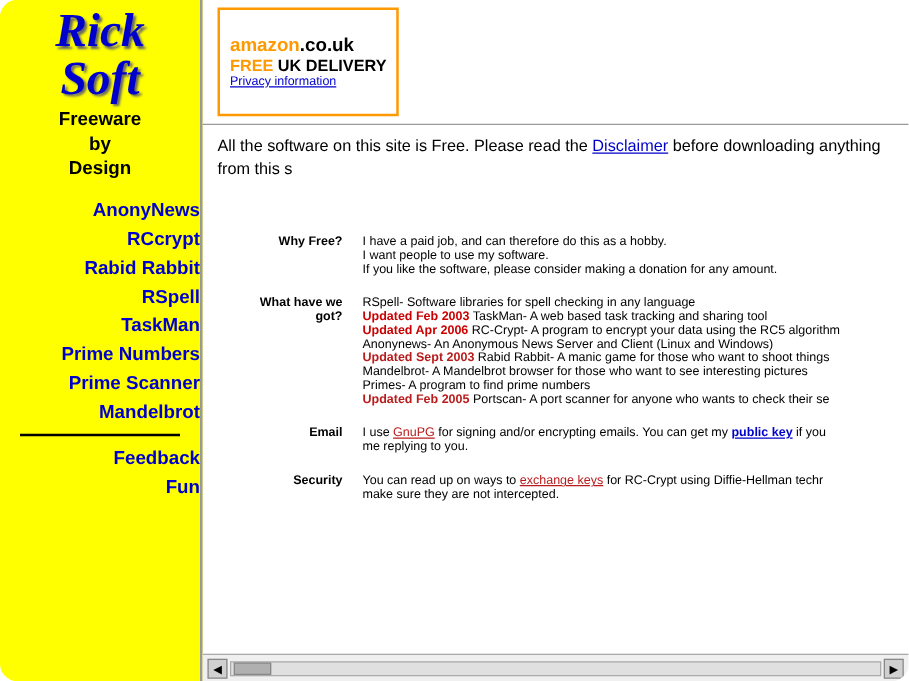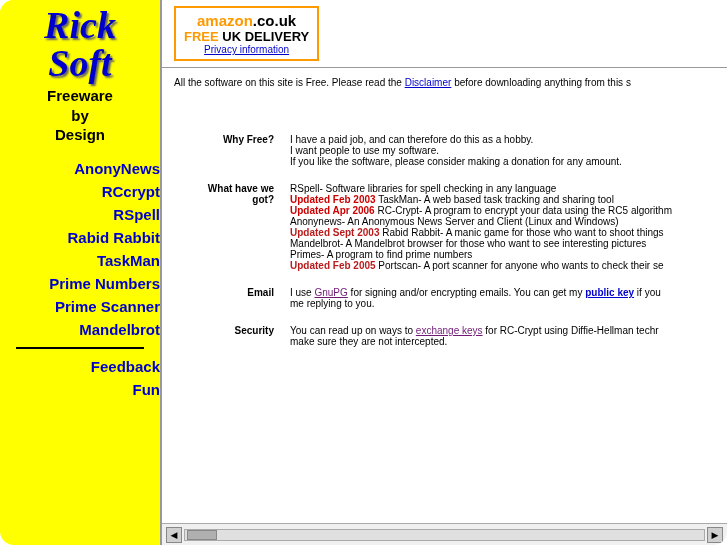--- a/index.html
+++ b/index.html
@@ -95,22 +95,21 @@
 
     .welcome-title {
       font-size: 18px;
       font-weight: bold;
       color: #336600;
       font-family: Arial, sans-serif;
     }
 
     .amazon-box {
       border: 2px solid #ff9900;
-      padding: 4px 8px;
-      text-align: center;
+      padding: 20px 8px;
       font-family: Arial, sans-serif;
       background: #fff;
       min-width: 130px;
     }
 
     .amazon-logo {
       font-size: 15px;
       font-weight: bold;
       color: #ff9900;
     }
@@ -137,21 +136,21 @@
 
     .content-scroll {
       flex: 1;
       overflow-y: auto;
       overflow-x: auto;
       padding: 8px 12px;
     }
 
     .intro-text {
       margin-bottom: 10px;
-      font-size: 10px;
+      font-size: 13px;
       line-height: 1.4;
     }
 
     .intro-text a { color: #0000cc; }
 
     .info-table {
       width: 100%;
       border-collapse: collapse;
       font-size: 10px;
       margin-bottom: 6px;
@@ -167,21 +166,21 @@
       text-align: right;
       font-weight: bold;
       white-space: nowrap;
       width: 110px;
       color: #000;
       padding-right: 10px;
     }
 
     .update-red { color: #cc0000; font-weight: bold; }
     .update-green { color: #b91c1c; font-weight: bold; }
-    .link-blue { color: #701a75; text-decoration: underline; cursor: pointer; }
+    .link-blue { color: #b91c1c; text-decoration: underline; cursor: pointer; }
     .bold-link { color: #0000cc; font-weight: bold; text-decoration: underline; cursor: pointer; }
 
     
     .bottom-bar {
       height: 22px;
       background: #f0f0f0;
       border-top: 1px solid #aaa;
       display: flex;
       align-items: center;
       padding: 0 4px;
@@ -227,22 +226,22 @@
       <div class="logo-text">
         <span>Rick</span><br>
         <span>Soft</span>
       </div>
       <div class="freeware-text">Freeware<br>by<br>Design</div>
     </div>
 
     <div class="sidebar-nav">
       <a href="#">AnonyNews</a>
       <a href="#">RCcrypt</a>
+      <a href="#">Rabid Rabbit</a>
       <a href="#">RSpell</a>
-      <a href="#">Rabid Rabbit</a>
       <a href="#">TaskMan</a>
       <a href="#">Prime Numbers</a>
       <a href="#">Prime Scanner</a>
       <a href="#">Mandelbrot</a>
 
       <hr class="sidebar-divider">
 
       <a href="#">Feedback</a>
       <a href="#">Fun</a>
     </div>

